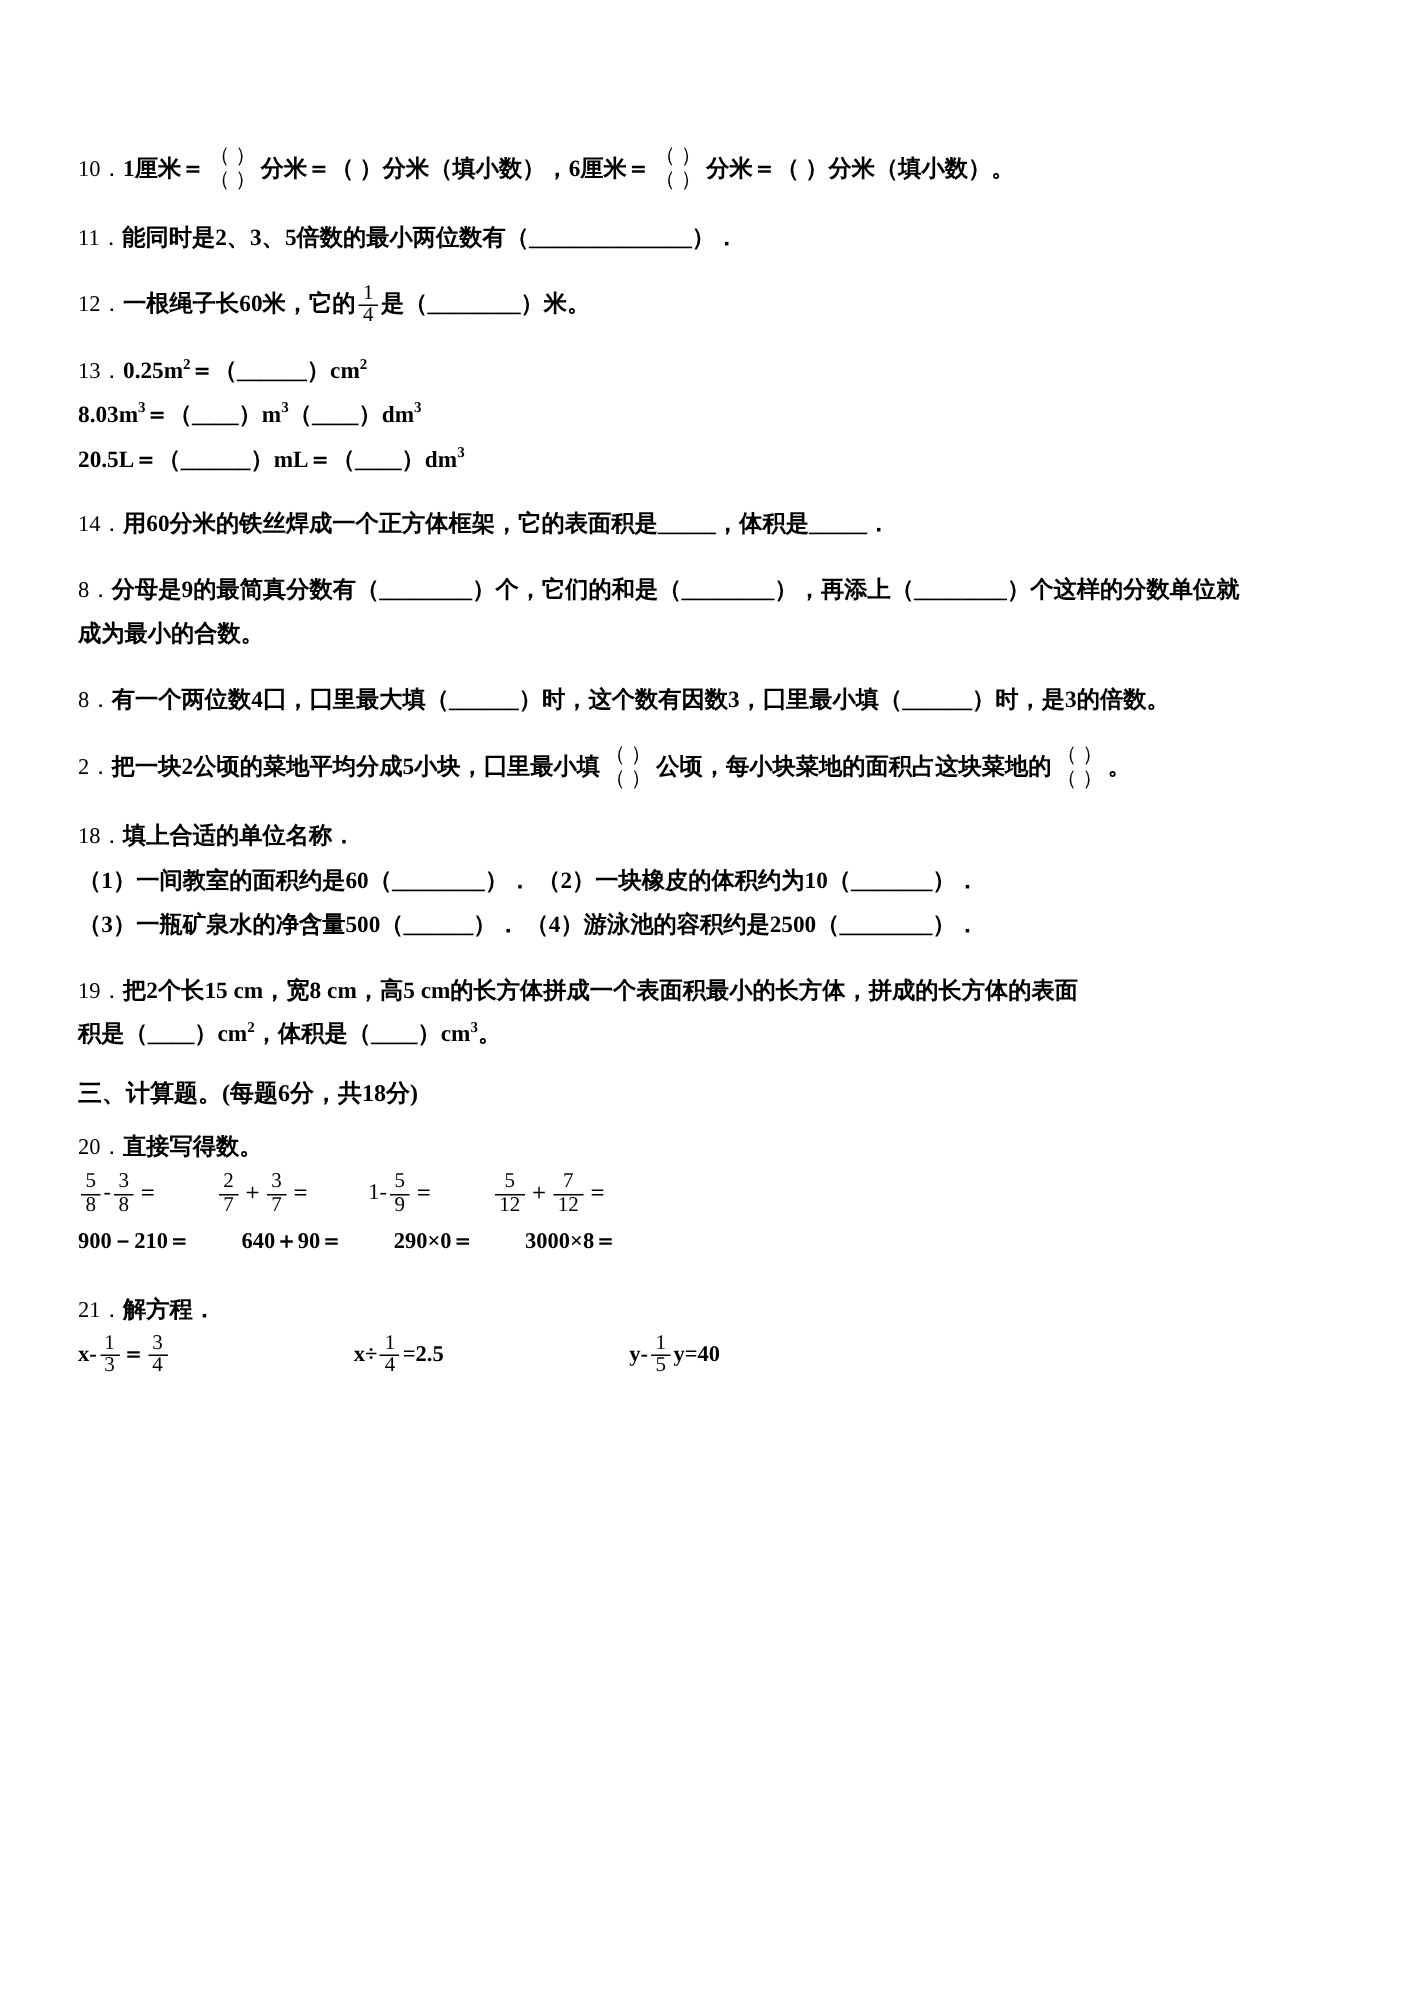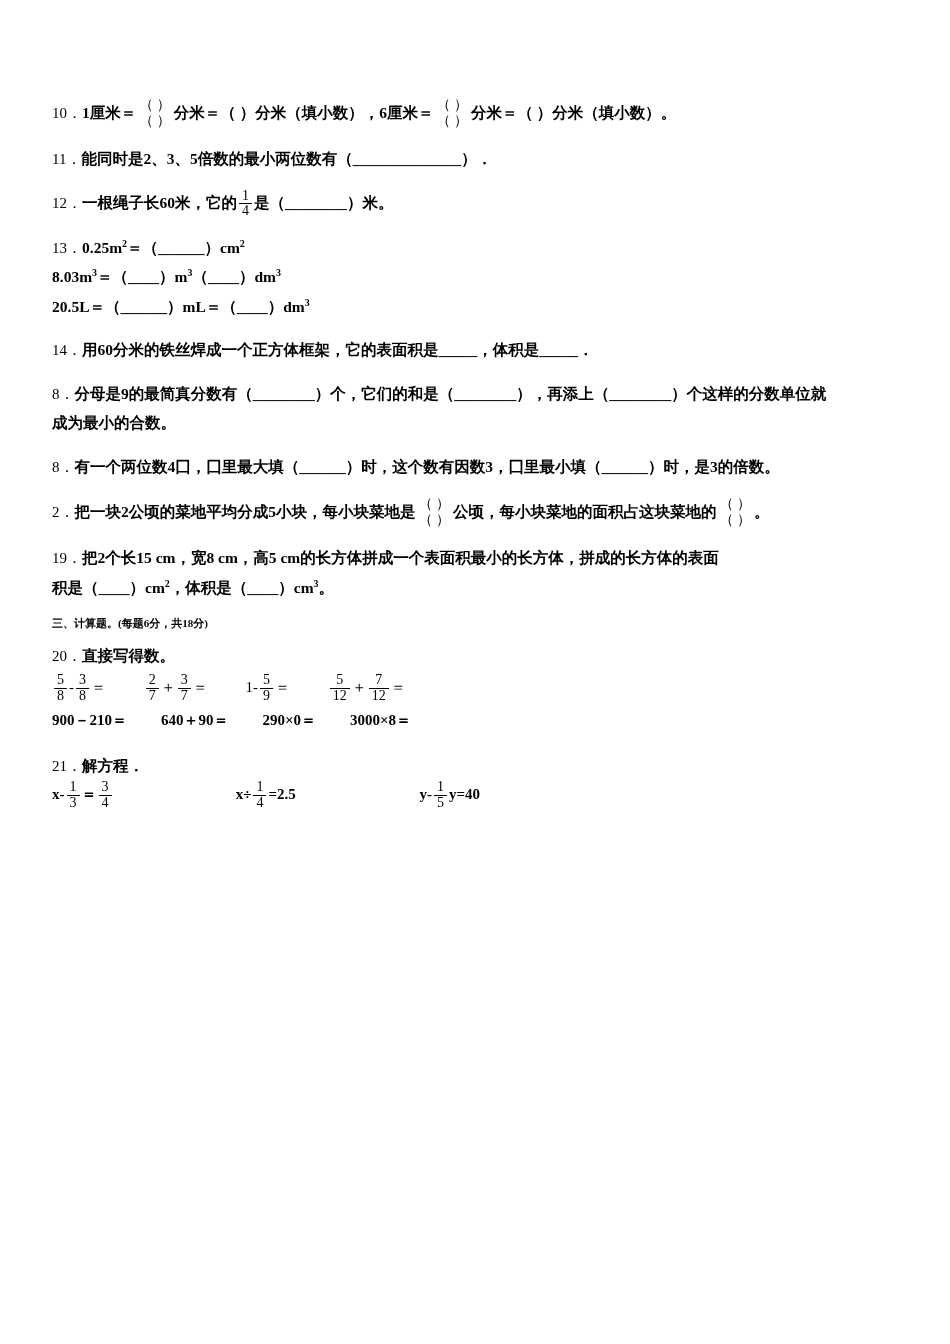--- a/index.html
+++ b/index.html
@@ -77,21 +77,21 @@
   }
   .pfrac .bot {
     display: block;
     padding: 0 2px;
   }
   .sup {
     font-size: 10px;
     vertical-align: super;
   }
   .s-title {
-    font-size: 11px;
+    font-size: 16px;
     font-weight: bold;
     margin-bottom: 10px;
   }
   .calcline {
     font-size: 15px;
     line-height: 2.2;
   }
   .calcline .item {
     display: inline-block;
     margin-right: 34px;
@@ -148,23 +148,34 @@
       <div class="row">
         <span class="b">成为最小的合数。</span>
       </div>
     </div>
 
     <div class="q">
       <span class="num">8．</span><span class="b">有一个两位数4囗，囗里最大填（______）时，这个数有因数3，囗里最小填（______）时，是3的倍数。</span>
     </div>
 
     <div class="q q10">
-      <span class="num">2．</span><span class="b">把一块2公顷的菜地平均分成5小块，每小块菜地是</span><span class="pfrac"><span class="top">（    ）</span><span class="bot">（    ）</span></span><span class="b">公顷，每小块菜地的面积占这块菜地的</span><span class="pfrac"><span class="top">（    ）</span><span class="bot">（    ）</span></span><span class="b">。</span>
-    </div>
-
+      <span class="num">2．</span><span class="b">把一块2公顷的菜地平均分成5小块，囗里最小填</span><span class="pfrac"><span class="top">（    ）</span><span class="bot">（    ）</span></span><span class="b">公顷，每小块菜地的面积占这块菜地的</span><span class="pfrac"><span class="top">（    ）</span><span class="bot">（    ）</span></span><span class="b">。</span>
+    </div>
+
+    <div class="q">
+      <div class="row">
+        <span class="num">18．</span><span class="b">填上合适的单位名称．</span>
+      </div>
+      <div class="row">
+        <span class="b">（1）一间教室的面积约是60（________）． （2）一块橡皮的体积约为10（_______）．</span>
+      </div>
+      <div class="row">
+        <span class="b">（3）一瓶矿泉水的净含量500（______）． （4）游泳池的容积约是2500（________）．</span>
+      </div>
+    </div>
 
     <div class="q">
       <span class="num">19．</span><span class="b">把2个长15 cm，宽8 cm，高5 cm的长方体拼成一个表面积最小的长方体，拼成的长方体的表面</span>
       <div class="row">
         <span class="b">积是（____）cm</span><span class="b sup">2</span><span class="b">，体积是（____）cm</span><span class="b sup">3</span><span class="b">。</span>
       </div>
     </div>
 
     <div class="s-title">三、计算题。(每题6分，共18分)</div>
 

